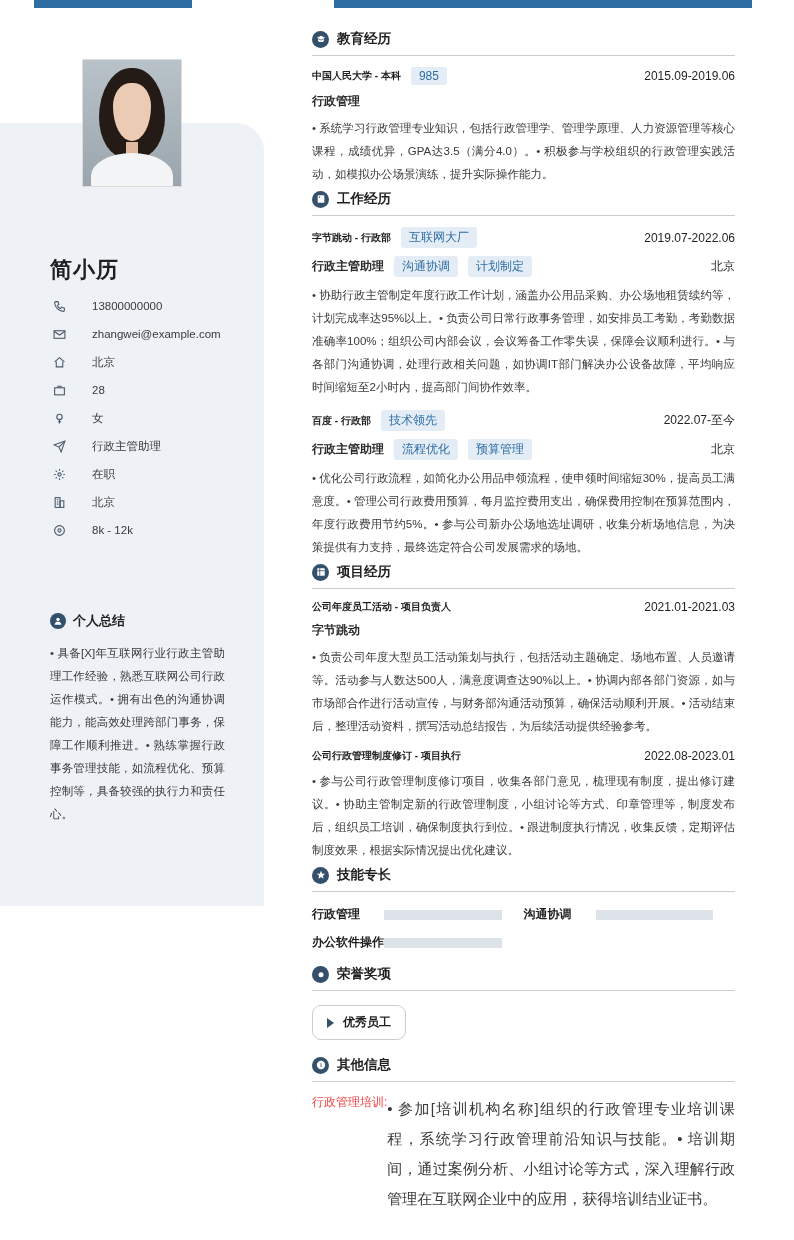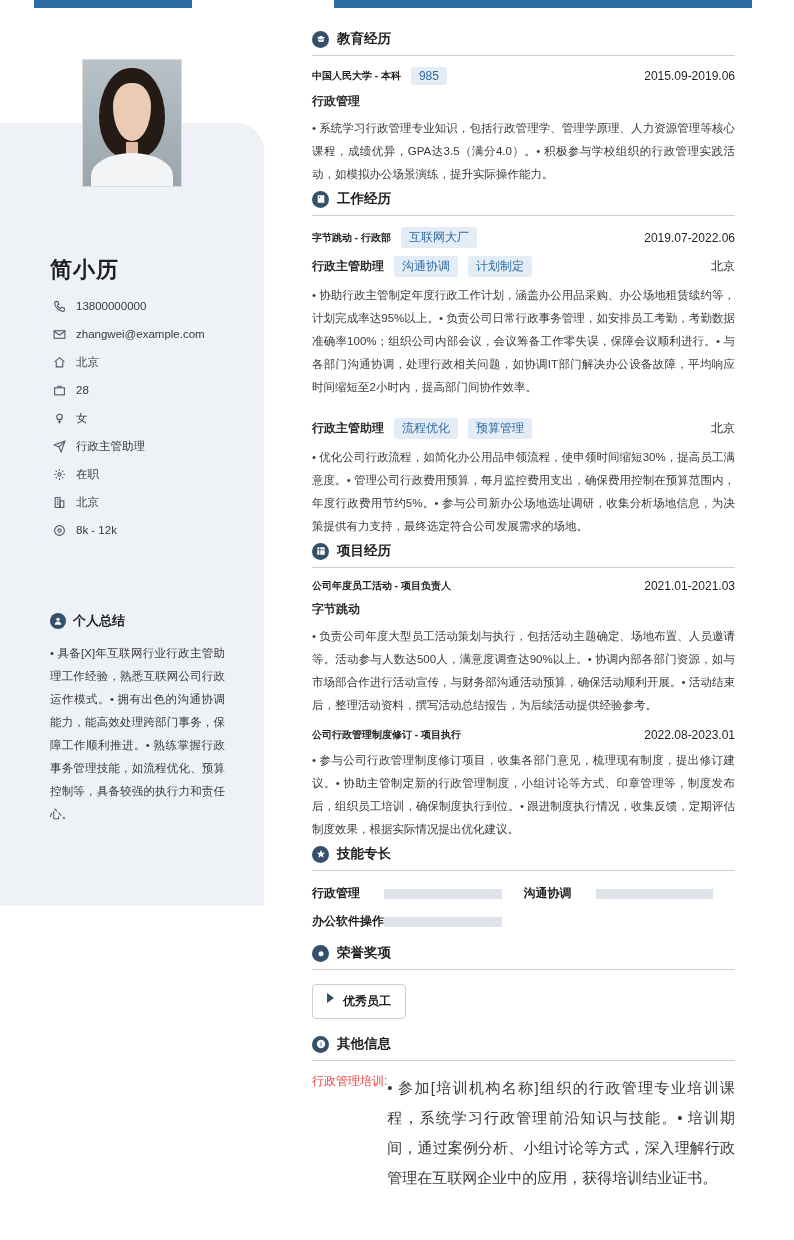--- a/index.html
+++ b/index.html
@@ -64,21 +64,21 @@
     background: #eef1f5; border-top-right-radius: 28px;
   }
 
   .name {
     position: absolute; left: 50px; top: 255px; font-size: 22px; font-weight: bold;
     letter-spacing: 1px; color: #1f1f1f; z-index: 4;
   }
 
   .contact { position: absolute; left: 50px; top: 292px; width: 200px; z-index: 4; }
   .contact-row {
-    display: flex; align-items: center; height: 28px; font-size: 11.5px; color: #3a3a3a;
+    display: flex; align-items: center; height: 28px; font-size: 11.5px; color: #3a3a3a; gap: 16px;
   }
   .contact-row .ico {
     width: 18px; height: 18px; margin-right: 8px; flex: 0 0 18px;
     display: flex; align-items: center; justify-content: center;
     color: #4a5a68;
   }
   .contact-row .ico svg { width: 13px; height: 13px; }
 
   .summary { position: absolute; left: 50px; top: 612px; width: 175px; z-index: 4; }
   .sum-head { display: flex; align-items: center; margin-bottom: 12px; }
@@ -117,21 +117,21 @@
   
   .skills { padding-top: 14px; display: flex; flex-wrap: wrap; row-gap: 11px; }
   .skill { width: 50%; display: flex; align-items: center; }
   .skill-name { font-size: 12px; font-weight: bold; color: #1f1f1f; width: 72px; flex: 0 0 72px; }
   .bar { height: 10px; background: #dde3e9; flex: 1; margin-right: 22px; position: relative; }
   .bar-fill { height: 100%; background: #3a7ab0; }
 
   
   .honors { padding-top: 14px; }
   .honor-chip {
-    display: inline-flex; border: 1px solid #c9ced4; border-radius: 4px;
+    display: inline-flex; align-items: center; border: 1px solid #c9ced4; border-radius: 9px;
     padding: 8px 14px; font-size: 12px; font-weight: bold; color: #1f1f1f; background: #fff;
   }
   .honor-chip .tri {
     width: 0; height: 0; border-left: 7px solid #35506b; border-top: 5px solid transparent;
     border-bottom: 5px solid transparent; margin-right: 9px;
   }
 
   
   .other { padding-top: 12px; display: flex; }
   .other-label { font-size: 12px; font-weight: normal; color: #ef4444; white-space: nowrap; }
@@ -300,20 +300,25 @@
         <div class="entry-row2">
           <span class="entry-sub">行政主管助理</span>
           <span class="tag">沟通协调</span>
           <span class="tag">计划制定</span>
           <span class="entry-loc">北京</span>
         </div>
         <div class="entry-body">• 协助行政主管制定年度行政工作计划，涵盖办公用品采购、办公场地租赁续约等，计划完成率达95%以上。• 负责公司日常行政事务管理，如安排员工考勤，考勤数据准确率100%；组织公司内部会议，会议筹备工作零失误，保障会议顺利进行。• 与各部门沟通协调，处理行政相关问题，如协调IT部门解决办公设备故障，平均响应时间缩短至2小时内，提高部门间协作效率。</div>
       </div>
 
       <div class="entry">
+        <div class="entry-row1">
+          <span class="entry-title">百度 - 行政部</span>
+          <span class="tag">技术领先</span>
+          <span class="entry-date">2022.07-至今</span>
+        </div>
         <div class="entry-row2">
           <span class="entry-sub">行政主管助理</span>
           <span class="tag">流程优化</span>
           <span class="tag">预算管理</span>
           <span class="entry-loc">北京</span>
         </div>
         <div class="entry-body">• 优化公司行政流程，如简化办公用品申领流程，使申领时间缩短30%，提高员工满意度。• 管理公司行政费用预算，每月监控费用支出，确保费用控制在预算范围内，年度行政费用节约5%。• 参与公司新办公场地选址调研，收集分析场地信息，为决策提供有力支持，最终选定符合公司发展需求的场地。</div>
       </div>
     </div>
 

